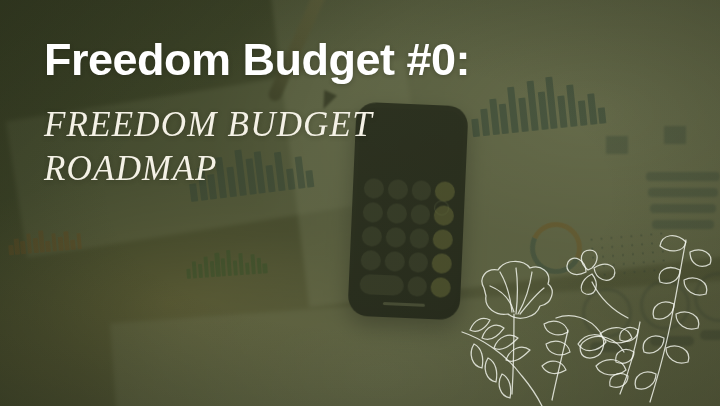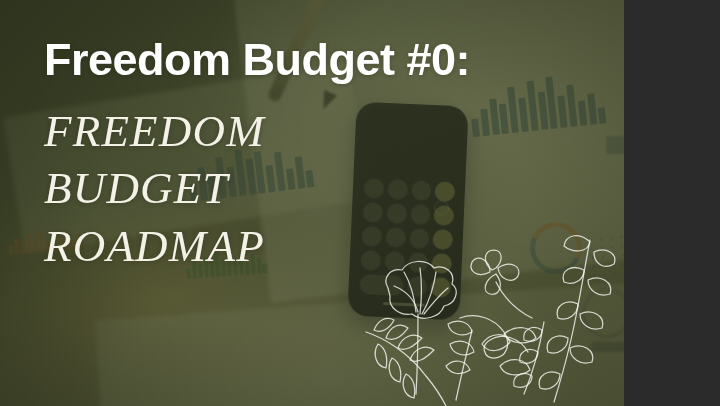--- a/index.html
+++ b/index.html
@@ -2,21 +2,21 @@
 <html><head>
 <meta charset="utf-8">
 <style>
   html, body {
     margin: 0;
     padding: 0;
     background: #2b2b2b;
   }
   #slide {
     position: relative;
-    width: 624px;
+    width: 720px;
     height: 406px;
     overflow: hidden;
     font-family: "Liberation Sans", sans-serif;
     background: #68704e;
     user-select: none;
   }
 
   
   .photo-layer {
     position: absolute;
@@ -233,21 +233,21 @@
     line-height: 1.08;
     letter-spacing: -0.5px;
     color: #ffffff;
     text-shadow: 0 1px 4px rgba(30,34,20,0.30);
   }
   .subtitle {
     margin: 18px 0 0 0;
     font-family: "Liberation Serif", serif;
     font-style: italic;
     font-weight: 400;
-    font-size: 45px;
+    font-size: 35px;
     line-height: 1.28;
     letter-spacing: 1.2px;
     color: #f4f1e6;
     text-transform: uppercase;
     max-width: 330px;
     text-shadow: 0 1px 5px rgba(30,34,20,0.32);
   }
 </style>
 </head>
 <body>

